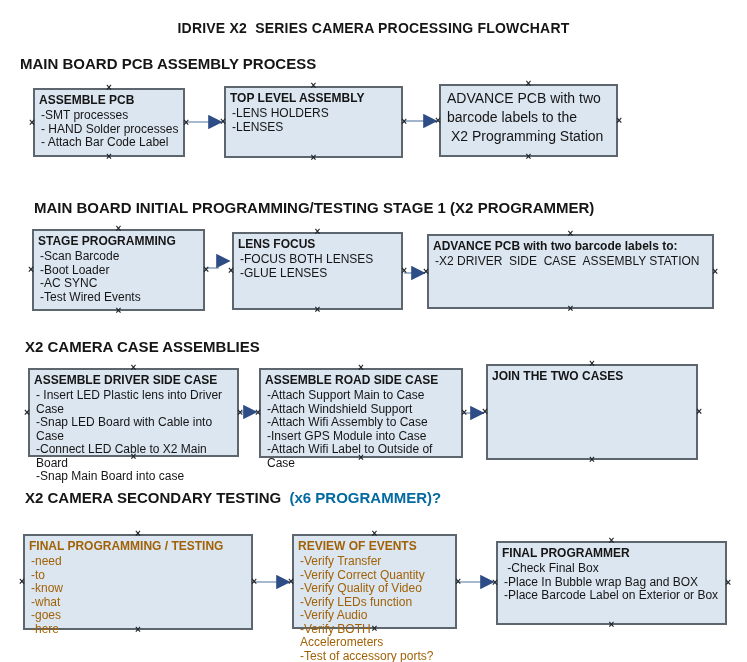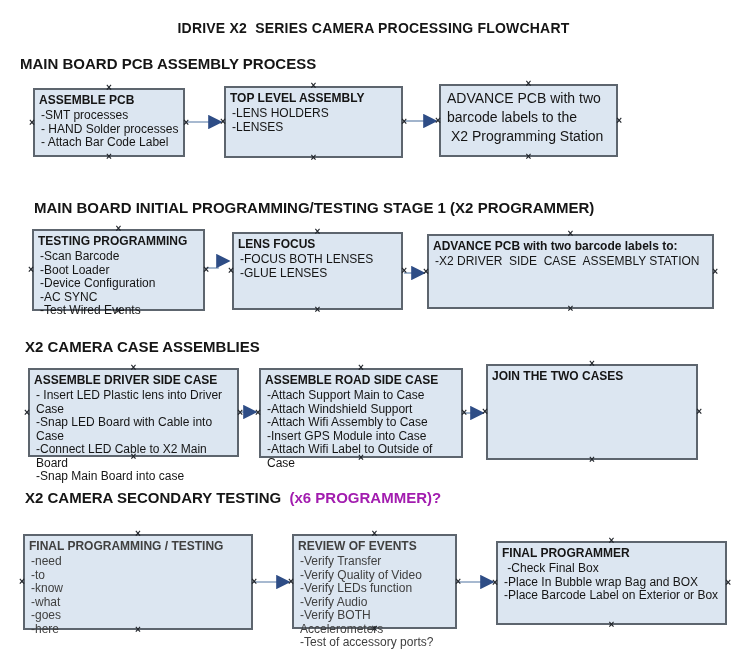--- a/index.html
+++ b/index.html
@@ -12,39 +12,39 @@
     position:absolute; left:0; right:0; top:20px; text-align:center;
     font-size:14px; font-weight:bold; white-space:pre-wrap; letter-spacing:0.2px;
   }
   .section-heading {
     position:absolute; font-size:15px; font-weight:bold; white-space:pre-wrap;
   }
   #h1 { left:20px; top:55px; }
   #h2 { left:34px; top:199px; }
   #h3 { left:25px; top:338px; }
   #h4 { left:25px; top:489px; }
-  .red-text { color:#a21caf; }
+  .red-text { color:#0369a1; }
 
   .flowbox {
     position:absolute; background:#dce6f1; border:2px solid #5d656e;
     box-sizing:border-box; padding:2px 4px; overflow:visible;
   }
   .box-title {
     font-size:12px; font-weight:bold; line-height:16px; white-space:pre-wrap;
   }
   ul.box-items {
     margin:1px 0 0 0; padding:0 0 0 2px; list-style:none;
   }
   ul.box-items li {
     font-size:12px; line-height:13.5px; white-space:pre-wrap;
   }
   .bold-items ul.box-items li {
     font-size:14px; font-weight:normal; line-height:19px;
   }
-  .red-box .box-title, .red-box ul.box-items li { color:#404040; }
+  .red-box .box-title, .red-box ul.box-items li { color:#a16207; }
 
   
   #box-a1 { left:33px;  top:88px;  width:152px; height:69px; }
   #box-a2 { left:224px; top:86px;  width:179px; height:72px; }
   #box-a3 { left:439px; top:84px;  width:179px; height:73px; }
   #box-b1 { left:32px;  top:229px; width:173px; height:82px; }
   #box-b2 { left:232px; top:232px; width:171px; height:78px; }
   #box-b3 { left:427px; top:234px; width:287px; height:75px; }
   #box-c1 { left:28px;  top:368px; width:211px; height:89px; }
   #box-c2 { left:259px; top:368px; width:204px; height:90px; }
@@ -122,25 +122,24 @@
         <li>barcode labels to the</li>
         <li> X2 Programming Station</li>
       </ul>
   <span class="handle h-top">×</span>
       <span class="handle h-bottom">×</span>
       <span class="handle h-left">×</span>
       <span class="handle h-right">×</span>
     </div>
 
   <div class="flowbox" id="box-b1">
-    <div class="box-title">TESTING PROGRAMMING</div>
+    <div class="box-title">STAGE PROGRAMMING</div>
     <ul class="box-items">
         <li>-Scan Barcode</li>
         <li>-Boot Loader</li>
-        <li>-Device Configuration</li>
         <li>-AC SYNC</li>
         <li>-Test Wired Events</li>
       </ul>
   <span class="handle h-top">×</span>
       <span class="handle h-bottom">×</span>
       <span class="handle h-left">×</span>
       <span class="handle h-right">×</span>
     </div>
   <div class="flowbox" id="box-b2">
     <div class="box-title">LENS FOCUS</div>
@@ -211,20 +210,21 @@
       </ul>
   <span class="handle h-top">×</span>
       <span class="handle h-bottom">×</span>
       <span class="handle h-left">×</span>
       <span class="handle h-right">×</span>
     </div>
   <div class="flowbox red-box" id="box-d2">
     <div class="box-title">REVIEW OF EVENTS</div>
     <ul class="box-items">
         <li>-Verify Transfer</li>
+        <li>-Verify Correct Quantity</li>
         <li>-Verify Quality of Video</li>
         <li>-Verify LEDs function</li>
         <li>-Verify Audio</li>
         <li>-Verify BOTH Accelerometers</li>
         <li>-Test of accessory ports?</li>
       </ul>
   <span class="handle h-top">×</span>
       <span class="handle h-bottom">×</span>
       <span class="handle h-left">×</span>
       <span class="handle h-right">×</span>

